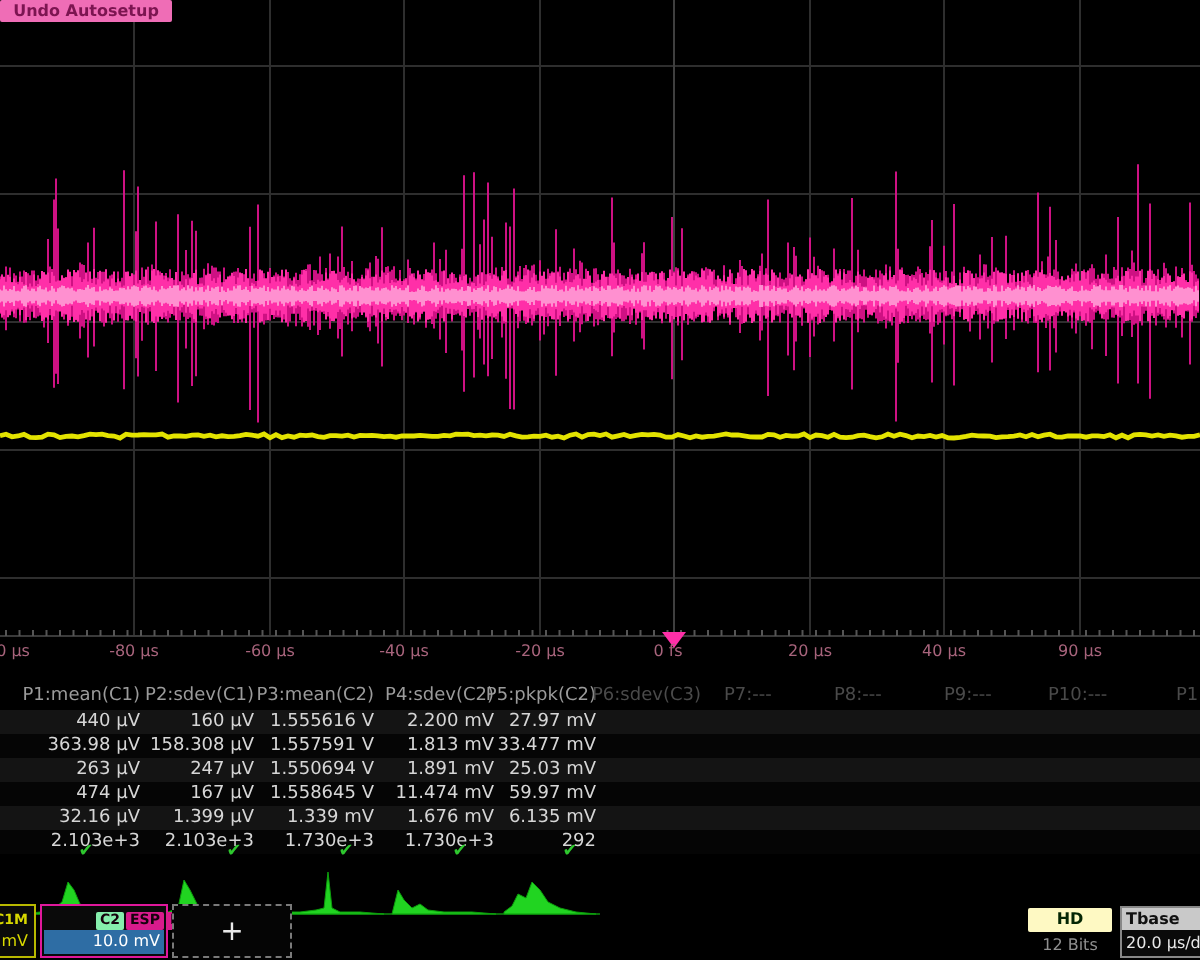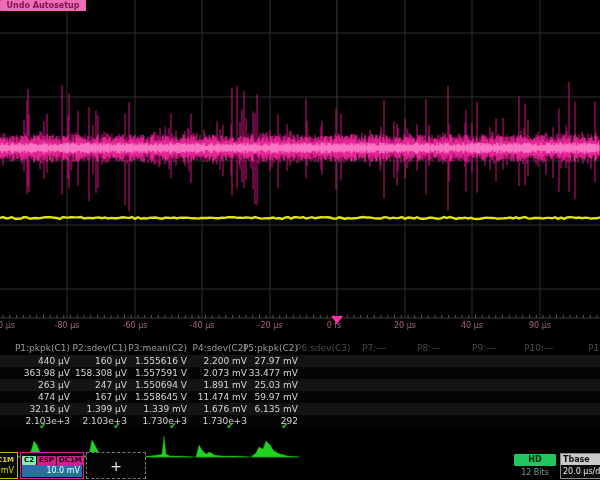--- a/index.html
+++ b/index.html
@@ -24,29 +24,29 @@
   .mhead{top:343px;height:11px;font-size:9px;color:#9b9b9b;line-height:11px;white-space:nowrap;transform:translateX(-100%);}
   .mhead-dim{top:343px;height:11px;font-size:9px;color:#4a4a4a;line-height:11px;white-space:nowrap;}
   .mval{height:12px;font-size:9px;color:#d6d6d6;line-height:12px;white-space:nowrap;transform:translateX(-100%);}
   .mcheck{top:420px;height:11px;font-size:9px;color:#2ec82e;line-height:11px;transform:translateX(-50%);}
   
   .descbox{top:452px;height:27px;background:#0a0a0a;box-sizing:border-box;}
   .c1box{left:-46px;width:64px;border:1px solid #b8b800;}
   .c2box{left:20px;width:64px;border:1px solid #e0189c;}
   .chiprow{position:absolute;left:0;top:0;right:0;height:12px;display:flex;align-items:center;gap:1px;padding:1px 1px 0 1px;}
   .chip{font-size:7px;font-weight:bold;border-radius:1px;padding:0 2px;line-height:9px;}
-  .chip-c2{background:#86efac;color:#16020d;}
+  .chip-c2{background:#86efac;color:#16020d;margin-left:26px;}
   .chip-mini{background:#d81b8c;color:#16020d;}
   .chip-c1{color:#d8d800;background:transparent;}
   .valrow{position:absolute;left:1px;right:1px;bottom:1px;height:12px;font-size:8px;line-height:12px;text-align:right;padding-right:2px;}
   .valrow-c1{color:#d8d800;background:#0a0a0a;}
   .valrow-c2{color:#fff;background:#2e6da4;}
   .addbox{left:86px;width:60px;border:1px dashed #7a7a7a;color:#e8e8e8;
     font-size:14px;text-align:center;line-height:26px;background:#050505;}
-  .hdbadge{left:514px;top:454px;width:42px;height:12px;background:#22c55e;color:#042604;
+  .hdbadge{left:514px;top:454px;width:42px;height:12px;background:#fef9c3;color:#042604;
     font-size:8px;font-weight:bold;text-align:center;line-height:12px;border-radius:1px;}
   .bits{left:514px;top:468px;width:42px;height:10px;color:#8f8f8f;font-size:8px;text-align:center;line-height:10px;}
   .tbasebox{left:560px;top:453px;width:60px;height:26px;border:1px solid #888;box-sizing:border-box;background:#0a0a0a;}
   .tbasehead{position:absolute;left:0;top:0;right:0;height:11px;background:#c9c9c9;color:#111;
     font-size:8px;line-height:11px;padding-left:2px;font-weight:bold;}
   .tbaseval{position:absolute;left:2px;bottom:1px;height:11px;color:#e8e8e8;font-size:8px;line-height:11px;white-space:nowrap;}
 </style>
 </head>
 <body>
 
@@ -179,21 +179,21 @@
       <div class="abs taxis-label" style="left: 540px;">90 µs</div>
     </div>
 
   <div id="mtable" class="abs" style="left:0;top:340px;width:600px;height:93px">
       <div class="abs stripe" style="top: 15px; background: rgb(20, 20, 20);"></div>
       <div class="abs stripe" style="top: 27px; background: rgb(5, 5, 5);"></div>
       <div class="abs stripe" style="top: 39px; background: rgb(20, 20, 20);"></div>
       <div class="abs stripe" style="top: 51px; background: rgb(5, 5, 5);"></div>
       <div class="abs stripe" style="top: 63px; background: rgb(20, 20, 20);"></div>
       <div class="abs stripe" style="top: 75px; background: rgb(5, 5, 5);"></div>
-      <div class="abs mhead" style="left: 70px; top: 3px;">P1:pkpk(C1)</div>
+      <div class="abs mhead" style="left: 70px; top: 3px;">P1:mean(C1)</div>
       <div class="abs mval" style="left: 70px; top: 15px;">440 µV</div>
       <div class="abs mval" style="left: 70px; top: 27px;">363.98 µV</div>
       <div class="abs mval" style="left: 70px; top: 39px;">263 µV</div>
       <div class="abs mval" style="left: 70px; top: 51px;">474 µV</div>
       <div class="abs mval" style="left: 70px; top: 63px;">32.16 µV</div>
       <div class="abs mval" style="left: 70px; top: 75px;">2.103e+3</div>
       <div class="abs mcheck" style="left: 43px; top: 81px;">✔</div>
       <div class="abs mhead" style="left: 127px; top: 3px;">P2:sdev(C1)</div>
       <div class="abs mval" style="left: 127px; top: 15px;">160 µV</div>
       <div class="abs mval" style="left: 127px; top: 27px;">158.308 µV</div>
@@ -205,21 +205,21 @@
       <div class="abs mhead" style="left: 187px; top: 3px;">P3:mean(C2)</div>
       <div class="abs mval" style="left: 187px; top: 15px;">1.555616 V</div>
       <div class="abs mval" style="left: 187px; top: 27px;">1.557591 V</div>
       <div class="abs mval" style="left: 187px; top: 39px;">1.550694 V</div>
       <div class="abs mval" style="left: 187px; top: 51px;">1.558645 V</div>
       <div class="abs mval" style="left: 187px; top: 63px;">1.339 mV</div>
       <div class="abs mval" style="left: 187px; top: 75px;">1.730e+3</div>
       <div class="abs mcheck" style="left: 173px; top: 81px;">✔</div>
       <div class="abs mhead" style="left: 247px; top: 3px;">P4:sdev(C2)</div>
       <div class="abs mval" style="left: 247px; top: 15px;">2.200 mV</div>
-      <div class="abs mval" style="left: 247px; top: 27px;">2.073 mV</div>
+      <div class="abs mval" style="left: 247px; top: 27px;">1.813 mV</div>
       <div class="abs mval" style="left: 247px; top: 39px;">1.891 mV</div>
       <div class="abs mval" style="left: 247px; top: 51px;">11.474 mV</div>
       <div class="abs mval" style="left: 247px; top: 63px;">1.676 mV</div>
       <div class="abs mval" style="left: 247px; top: 75px;">1.730e+3</div>
       <div class="abs mcheck" style="left: 230px; top: 81px;">✔</div>
       <div class="abs mhead" style="left: 298px; top: 3px;">P5:pkpk(C2)</div>
       <div class="abs mval" style="left: 298px; top: 15px;">27.97 mV</div>
       <div class="abs mval" style="left: 298px; top: 27px;">33.477 mV</div>
       <div class="abs mval" style="left: 298px; top: 39px;">25.03 mV</div>
       <div class="abs mval" style="left: 298px; top: 51px;">59.97 mV</div>

